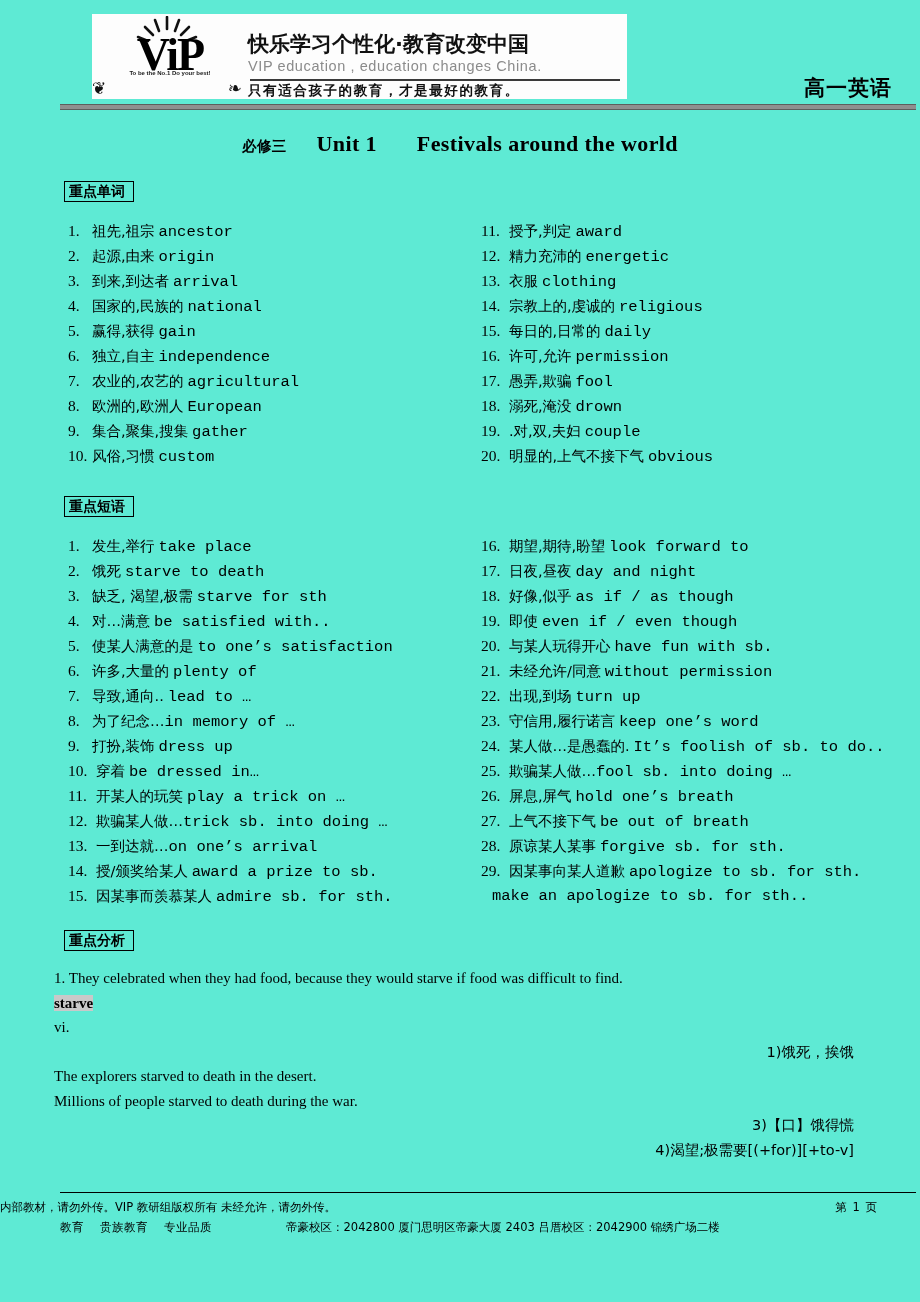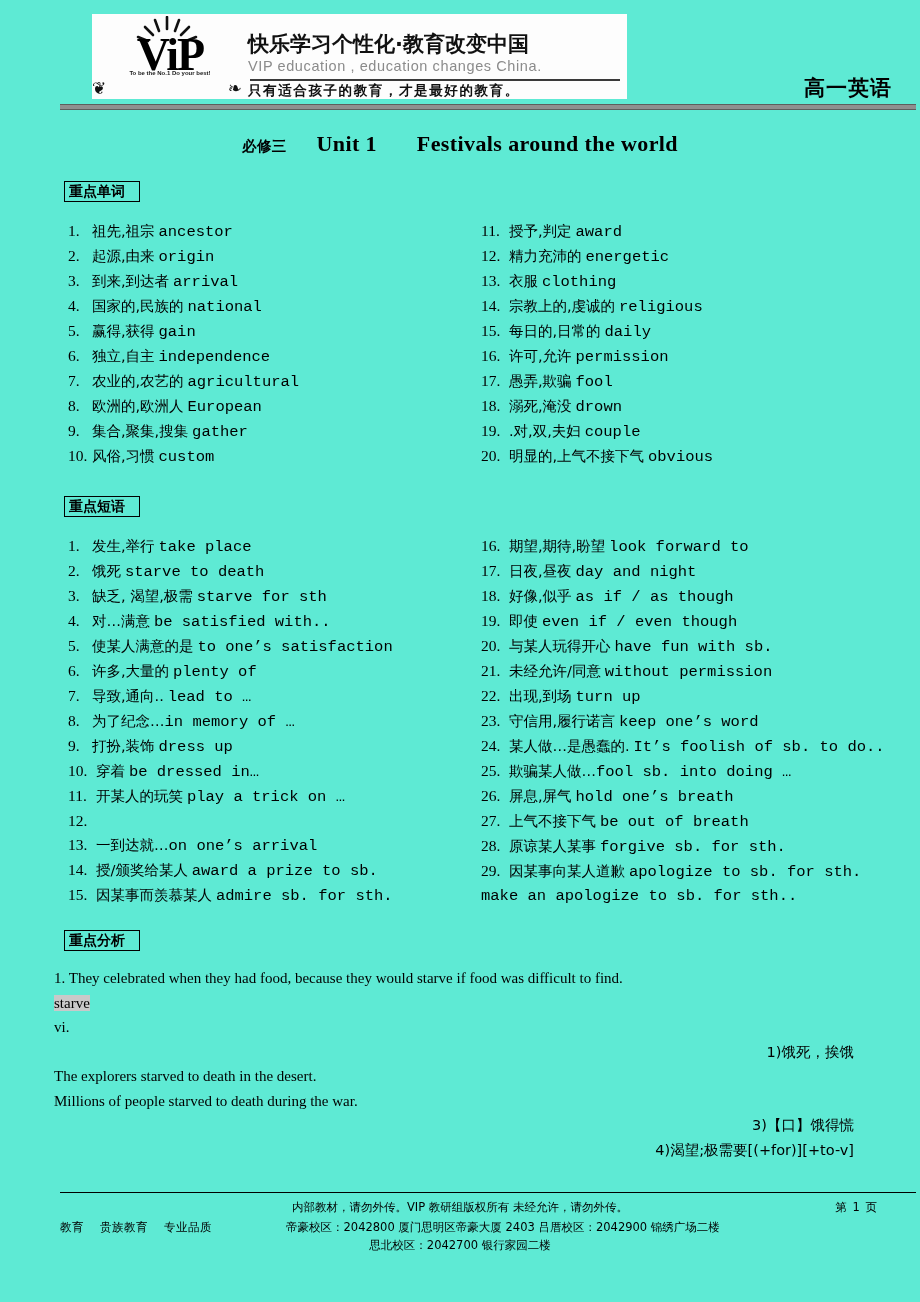--- a/index.html
+++ b/index.html
@@ -153,21 +153,21 @@
   }
   .doc-title .sp { display: inline-block; width: 18px; }
   .doc-title .sp-wide { display: inline-block; width: 28px; }
 
   
   .sec-heading {
     position: absolute;
     left: 64px;
     display: inline-block;
     border: 1.5px solid #000;
-    padding: 1px 14px 2px 4px;
+    padding: 1px 8px 2px 4px;
     font-family: "DejaVu Sans", sans-serif;
     font-size: 14px;
     font-weight: bold;
     line-height: 16px;
     letter-spacing: 0px;
   }
 
   
   .col {
     position: absolute;
@@ -190,34 +190,35 @@
     font-family: "DejaVu Sans", sans-serif;
     font-size: 14.5px;
     text-align: right;
   }
   .en {
     font-family: Liberation Mono, monospace;
     font-size: 15.5px;
   }
   .plain-line {
     white-space: nowrap;
+    margin-left: 11px;
   }
 
   
   .analysis {
     position: absolute;
     left: 54px; top: 966px;
     width: 800px;
     font-size: 15px;
     line-height: 24.5px;
   }
   .analysis .row { white-space: nowrap; }
   .hl {
     background: #c9c9c9;
-    font-weight: normal;
+    font-weight: bold;
   }
 
   
   .footer-rule {
     position: absolute;
     left: 60px; top: 1192px;
     width: 856px;
     border-top: 1.5px solid #000;
   }
   .footer {
@@ -227,21 +228,21 @@
     height: 100px;
     font-family: "DejaVu Sans", sans-serif;
     font-size: 11.5px;
     line-height: 18px;
     color: #000;
   }
   .footer-notice {
     position: absolute;
     left: 0; top: 4px;
     width: 920px;
-    text-align: center;
+    text-align: left;
   }
   .footer-page {
     position: absolute;
     right: 42px; top: 4px;
     letter-spacing: 1px;
   }
   .footer-left {
     position: absolute;
     left: 60px; top: 24px;
     letter-spacing: 0.5px;
@@ -437,20 +438,21 @@
     <div class="li">
         <span class="num wide">10.</span>
         <span class="txt"><span class="cn">穿着</span> <span class="en">be dressed in…</span></span>
       </div>
     <div class="li">
         <span class="num wide">11.</span>
         <span class="txt"><span class="cn">开某人的玩笑</span> <span class="en">play a trick on …</span></span>
       </div>
     <div class="li">
         <span class="num wide">12.</span>
+        <span class="txt"><span class="cn">欺骗某人做…</span><span class="en">trick sb. into doing …</span></span>
       </div>
     <div class="li">
         <span class="num wide">13.</span>
         <span class="txt"><span class="cn">一到达就…</span><span class="en">on one’s arrival</span></span>
       </div>
     <div class="li">
         <span class="num wide">14.</span>
         <span class="txt"><span class="cn">授/颁奖给某人</span> <span class="en">award a prize to sb.</span></span>
       </div>
     <div class="li">
@@ -535,16 +537,15 @@
   </div>
 
   <div class="footer-rule"></div>
   <div class="footer">
     <div class="footer-notice">内部教材，请勿外传。VIP 教研组版权所有   未经允许，请勿外传。</div>
     <div class="footer-page">第 1 页</div>
     <div class="footer-left">
       <span>教育</span><span>贵族教育</span><span>专业品质</span>
     </div>
     <div class="footer-campus1">帝豪校区：2042800   厦门思明区帝豪大厦 2403   吕厝校区：2042900   锦绣广场二楼</div>
-    <div class="footer-campus2">思北校区：2042700   银行家园二楼</div>
   </div>
 
 </div>
 
 </body></html>

